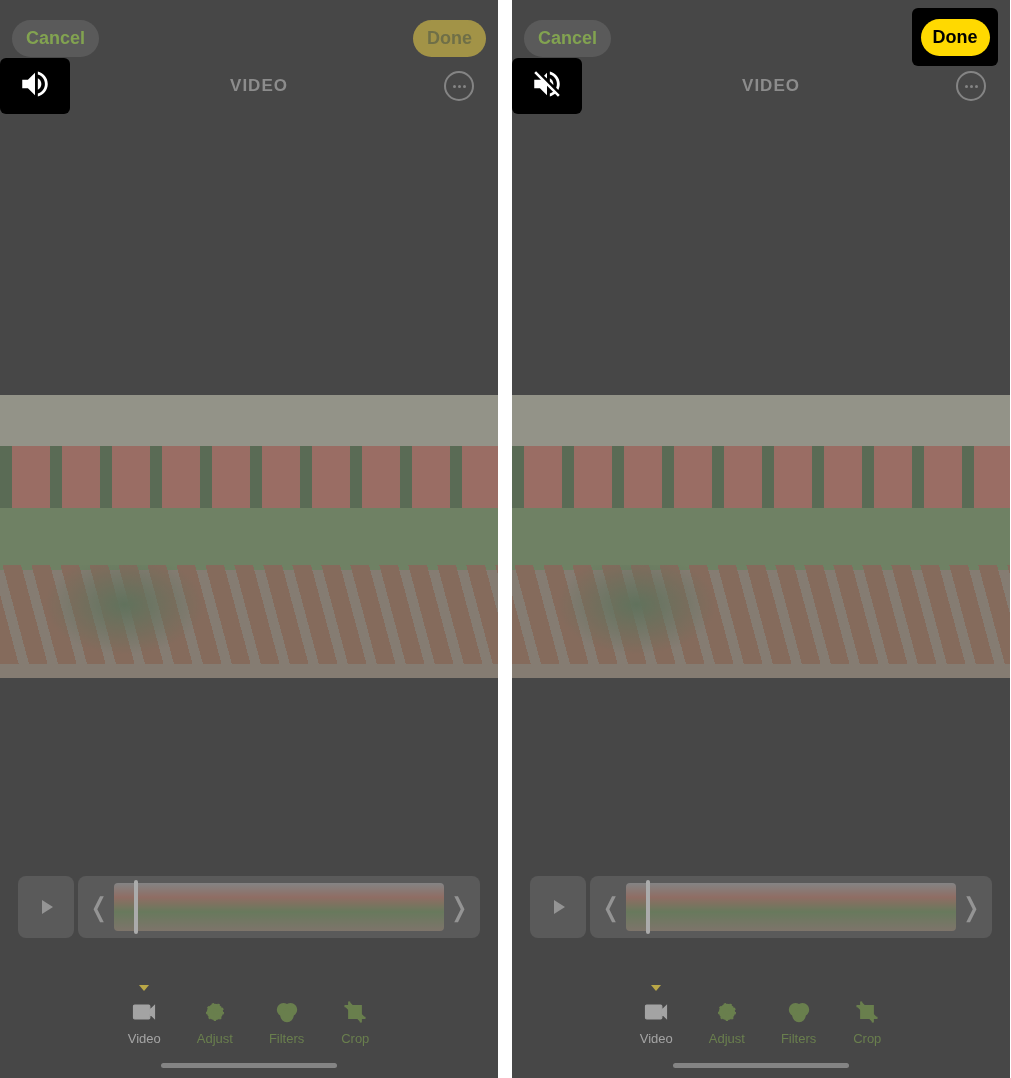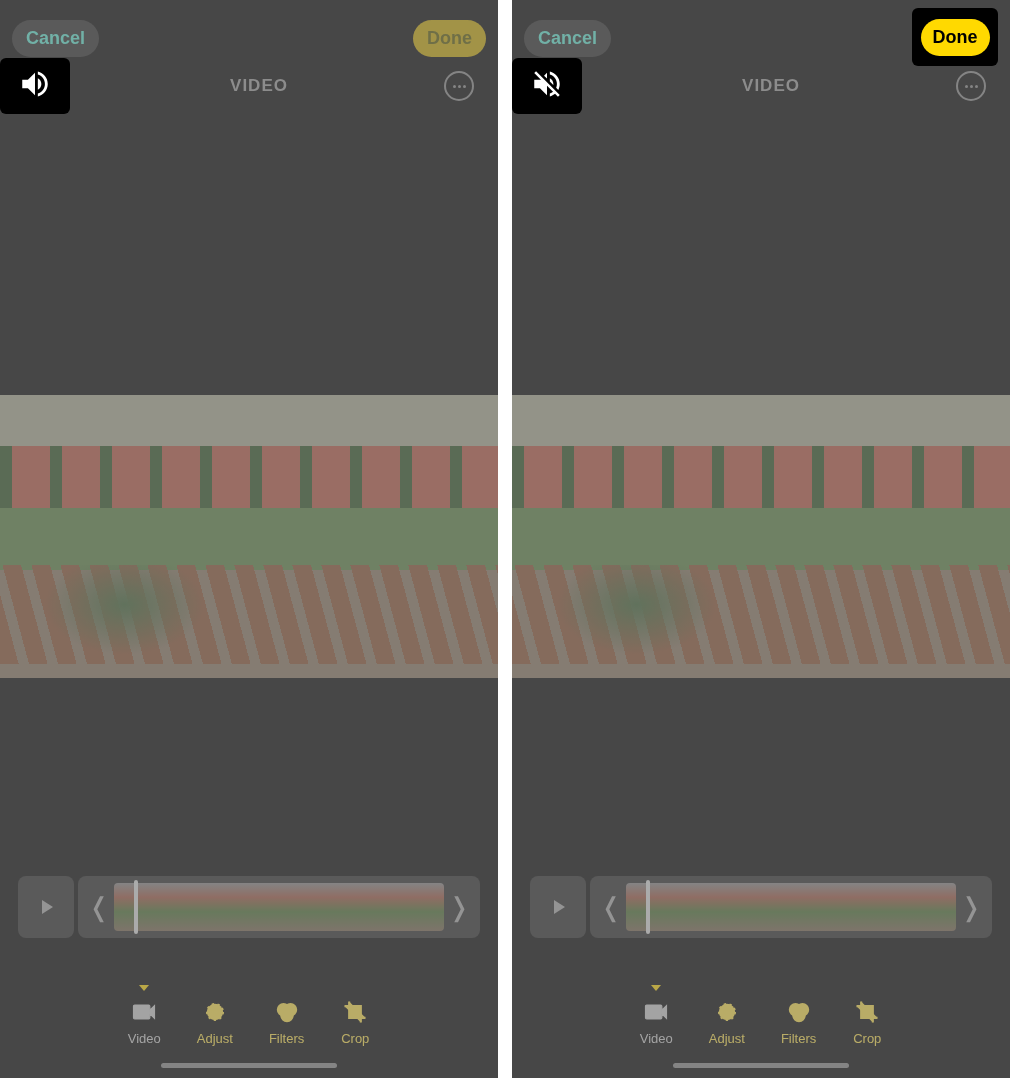--- a/index.html
+++ b/index.html
@@ -34,21 +34,21 @@
       top: 20px;
       left: 0;
       right: 0;
       display: flex;
       align-items: center;
       justify-content: space-between;
       padding: 0 12px;
     }
     .cancel-btn {
       background: rgba(50,50,50,0.85);
-      color: #5eead4;
+      color: #84cc16;
       font-size: 18px;
       font-weight: 600;
       padding: 8px 14px;
       border-radius: 20px;
       border: none;
     }
     .done-btn {
       background: #ffd700;
       color: #333;
       font-size: 18px;
@@ -239,21 +239,21 @@
       right: 0;
       display: flex;
       justify-content: center;
       gap: 36px;
     }
     .tab-item {
       display: flex;
       flex-direction: column;
       align-items: center;
       gap: 4px;
-      color: #fde047;
+      color: #4d7c0f;
       font-size: 13px;
     }
     .tab-item.active {
       color: #ccc;
     }
     .tab-indicator {
       position: absolute;
       top: -12px;
       width: 0;
       height: 0;

